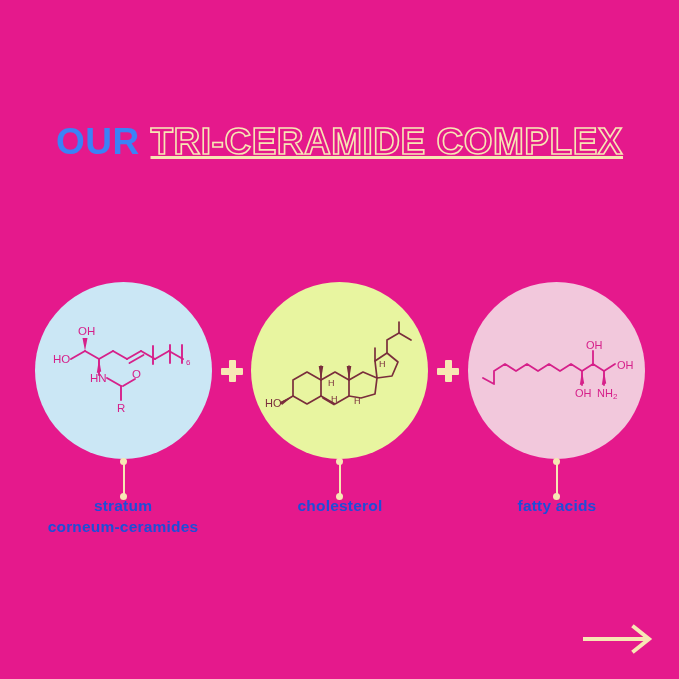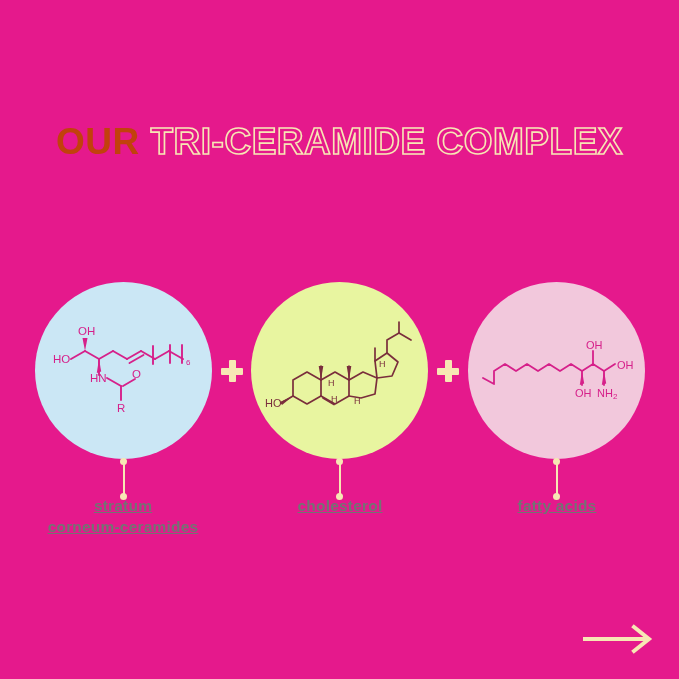--- a/index.html
+++ b/index.html
@@ -32,26 +32,27 @@
   }
   .hl-line {
     display: block;
     white-space: nowrap;
     font-weight: 700;
     font-size: 37px;
     letter-spacing: 0.5px;
   }
   .hl-line-1 { font-size: 37px; }
   .hl-solid {
-    color: #c2410c;
+    color: #3b82f6;
   }
   .hl-outline {
     color: transparent;
     -webkit-text-stroke: 1.6px #f7e7b4;
     paint-order: stroke fill;
+    text-decoration: underline;
   }
 
   
   .row {
     position: absolute;
     left: 0;
     right: 0;
     top: 282px;
     height: 180px;
   }
@@ -115,27 +116,26 @@
   .connector .dot.bottom { top: 35px; }
   #connector-1 { left: 120px; }
   #connector-2 { left: 336px; }
   #connector-3 { left: 553px; }
 
   
   .caption {
     position: absolute;
     top: 496px;
     text-align: center;
-    color: #737373;
+    color: #1d4ed8;
     font-size: 15.5px;
     font-weight: 700;
     line-height: 1.35;
     letter-spacing: 0.2px;
     white-space: pre-line;
-    text-decoration: underline;
   }
   #caption-1 { left: 10px;  width: 226px; }
   #caption-2 { left: 227px; width: 226px; }
   #caption-3 { left: 444px; width: 226px; }
 
   
   .arrow-next {
     position: absolute;
     left: 583px;
     top: 624px;

